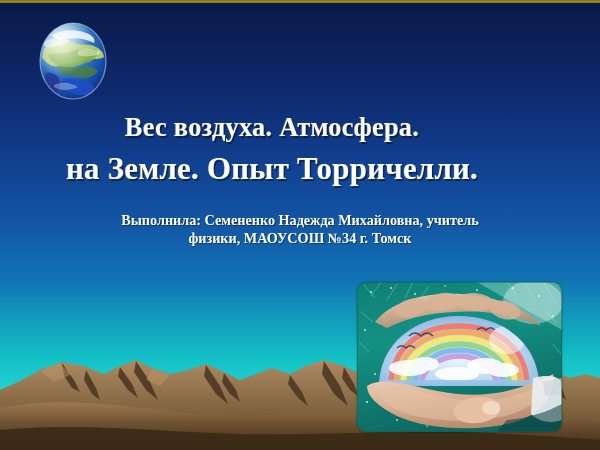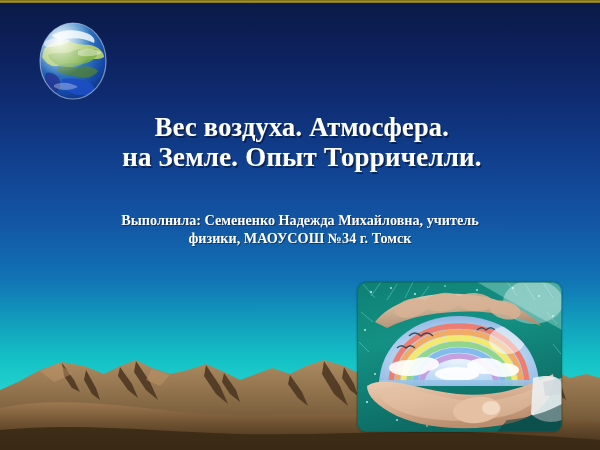--- a/index.html
+++ b/index.html
@@ -62,33 +62,32 @@
     height: 80px;
   }
 
   
   .title-block {
     position: absolute;
     left: 0;
     top: 112px;
     width: 544px;
     text-align: center;
-    padding-left: 30px;
   }
   .title-line {
     color: #ffffff;
     font-weight: bold;
     font-size: 26.5px;
     line-height: 30px;
     letter-spacing: 0.2px;
     white-space: nowrap;
     text-shadow: 1.5px 1.5px 0 rgba(0,0,0,0.42), -0.5px -0.5px 0 rgba(255,255,255,0.25);
   }
   .title-line.l2 { font-size: 27px; }
-  .title-line.l3 { font-size: 27px; }
+  .title-line.l3 { font-size: 31px; margin-top: 12px; }
 
   .subtitle-block {
     position: absolute;
     left: 0;
     top: 211px;
     width: 600px;
     text-align: center;
   }
   .subtitle-line {
     color: #ffffff;

